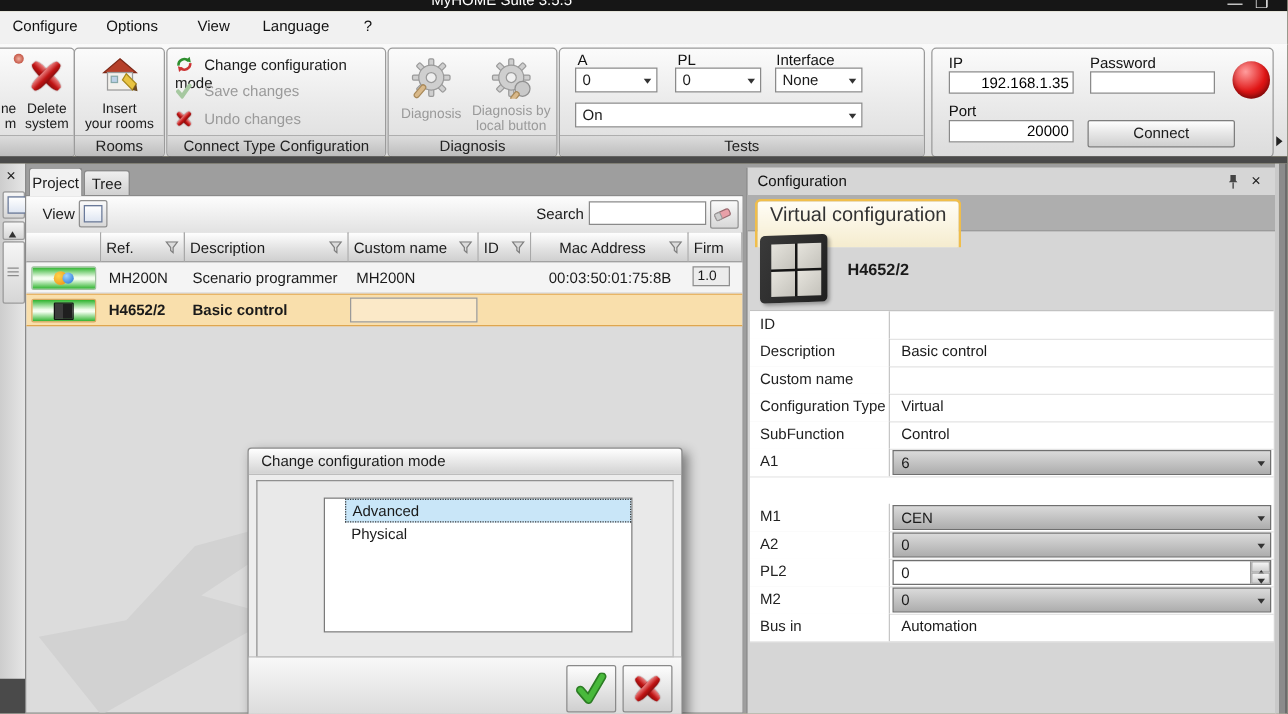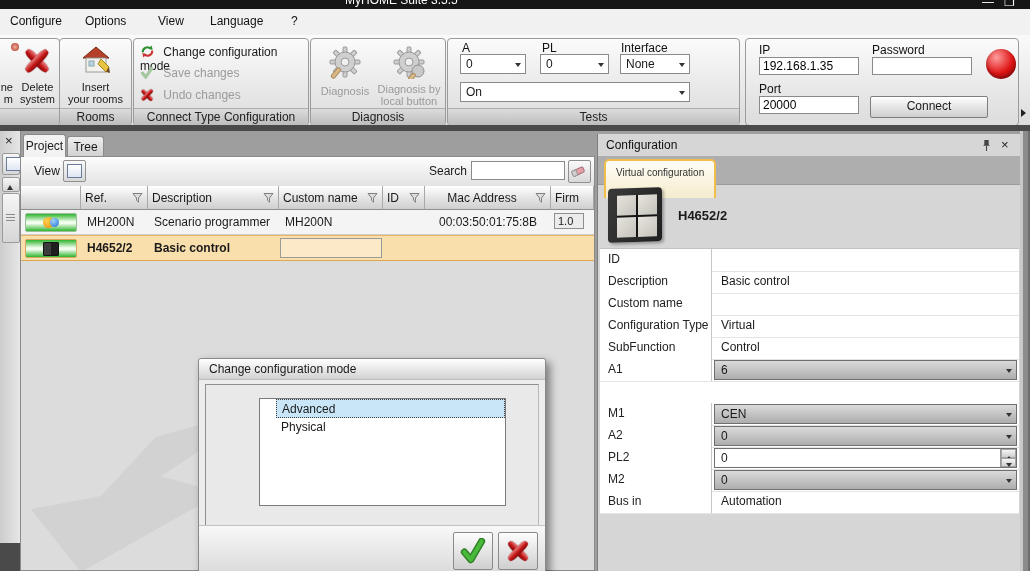--- a/index.html
+++ b/index.html
@@ -26,21 +26,21 @@
   .xicon{position:relative;display:block;}
   .xicon::before,.xicon::after{content:"";position:absolute;left:50%;top:50%;width:104%;height:30%;
        border-radius:30%;background:linear-gradient(#ea8080,#c01414 60%,#8d0d0d);
        box-shadow:0 0 1px #5f0000;transform:translate(-50%,-50%) rotate(45deg);}
   .xicon::after{transform:translate(-50%,-50%) rotate(-45deg);}
   .rcombo{position:absolute;height:20px;background:#fff;border:1px solid #8a8a8a;line-height:18px;
        padding-left:5px;box-sizing:border-box;}
   .tri-dn{position:absolute;right:4px;top:8px;width:0;height:0;border:3.5px solid transparent;border-top:4.5px solid #333;}
   .rlabel{position:absolute;font-size:12px;color:#111;}
   .field{position:absolute;height:18px;border:1px solid #8a8a8a;background:#fff;font:12px "Liberation Sans",sans-serif;
-       padding:0 3px;box-sizing:border-box;}
+       padding:0 3px;box-sizing:border-box;text-align:right;}
   .connectbtn{position:absolute;border:1px solid #7e7e7e;border-radius:2px;
        background:linear-gradient(#ffffff,#e8e8e8 45%,#cfcfcf);text-align:center;font-size:12px;line-height:18px;cursor:pointer;}
   .sphere{position:absolute;border-radius:50%;
        background:radial-gradient(circle at 35% 28%,#ff9d9d,#e01515 55%,#8d0707);box-shadow:inset 0 -2px 4px rgba(0,0,0,.35);}
   
   .lstrip{left:0;top:131px;width:20px;height:440px;background:linear-gradient(90deg,#cdcdcd,#e6e6e6);border-right:1px solid #8a8a8a;}
   .stripbtn{position:absolute;left:2px;width:16px;border:1px solid #9a9a9a;border-radius:2px;
        background:linear-gradient(#f6f6f6,#d6d6d6);}
   
   .panelbg{left:0;top:131px;width:1030px;height:440px;background:#9e9e9e;}
@@ -76,21 +76,21 @@
   .dlist{position:absolute;left:60px;top:39px;width:229px;height:106px;background:#fff;border:1px solid #7a7a7a;padding-left:16px;}
   .dopt{height:19px;line-height:19px;padding-left:5px;font-size:12px;box-sizing:border-box;}
   .dopt.sel{background:#c9e6f8;border:1px dotted #3c3c3c;}
   .dfoot{position:absolute;left:0;right:0;top:166px;height:50px;background:linear-gradient(#f8f8f8,#d9d9d9);border-top:1px solid #c2c2c2;}
   .dbtn{position:absolute;top:6px;width:38px;height:36px;border:1px solid #8a8a8a;border-radius:2px;
        background:linear-gradient(#fdfdfd,#cfcfcf);display:flex;align-items:center;justify-content:center;cursor:pointer;}
   
   .rpanel{left:597px;top:134px;width:423px;height:437px;background:#d6d6d6;border-left:1px solid #7d7d7d;}
   .rtitle{position:absolute;left:0;top:0;right:0;height:22px;line-height:22px;padding-left:8px;font-size:12px;color:#111;}
   .rtabband{position:absolute;left:0;top:22px;right:0;height:28px;background:#aeaeae;border-bottom:1px solid #9b9b9b;}
-  .vtab{position:absolute;left:6px;top:3px;height:39px;line-height:23px;padding:0 10px;font-size:10px;color:#333;
+  .vtab{position:absolute;left:6px;top:3px;height:39px;line-height:23px;padding:0 10px;font-size:16px;color:#333;
        border:2px solid #f0be4b;border-bottom:none;border-radius:5px 5px 0 0;
        background:linear-gradient(#fffdf6,#f5ecce);box-sizing:border-box;}
   .devhdr{position:absolute;left:0;top:50px;right:0;height:64px;}
   .devimg{position:absolute;left:10px;top:4px;width:54px;height:54px;background:linear-gradient(115deg,#3a3a3a,#1f1f1f);
        border-radius:4px;transform:skewY(-2deg);box-shadow:2px 2px 3px rgba(0,0,0,.3);}
   .devbtns{position:absolute;left:9px;top:7px;width:40px;height:42px;display:grid;grid-template-columns:1fr 1fr;grid-template-rows:1fr 1fr;gap:2px;background:#151515;}
   .devbtns div{background:linear-gradient(135deg,#e6e4dd,#c4c2bb);}
   .pgrid{position:absolute;left:2px;top:114px;width:419px;background:#fff;border-top:1px solid #c2c2c2;}
   .prow{position:absolute;left:0;width:419px;height:22px;border-bottom:1px solid #e4e4e4;}
   .plabel{position:absolute;left:0;top:0;bottom:0;width:112px;border-right:1px solid #c6c6c6;padding-left:8px;

